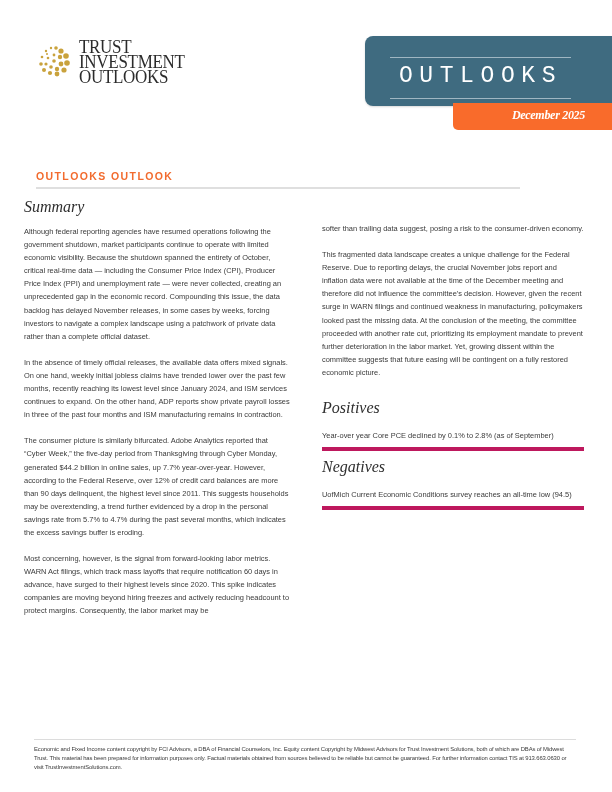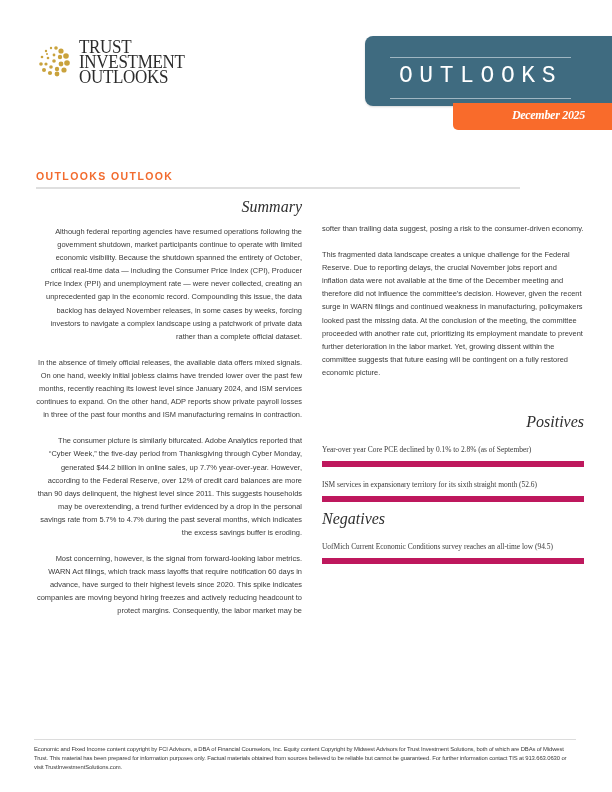--- a/index.html
+++ b/index.html
@@ -39,29 +39,29 @@
     color: #ffffff; font-size: 12px; letter-spacing: -0.3px;
   }
 
   .section-label {
     position: absolute; left: 36px; top: 170px; color: #f26b2e; font-weight: bold;
     font-size: 10.5px; letter-spacing: 1.4px;
   }
   .section-rule { position: absolute; left: 36px; top: 187px; width: 484px; height: 2px; background: #dfdfdf; }
 
   .col { position: absolute; font-size: 7.45px; line-height: 13.1px; color: #3a3a3a; }
-  .col-left { left: 36px; top: 197px; width: 266px; text-align: right; }
+  .col-left { left: 24px; top: 197px; width: 266px; }
   .col-right { left: 322px; top: 222px; width: 262px; }
   .heading {
     font-family: "Liberation Serif", serif; font-style: italic; font-size: 16px;
     color: #2f2f2f; margin: 0 0 8px 0; line-height: 20px; font-weight: normal;
   }
   .para { margin: 0 0 13px 0; }
   .list { margin: 0; padding: 0; list-style: none; }
-  .list li { padding: 4px 0 5px 0; border-bottom: 6px solid #be185d; margin-bottom: 7px; font-family: Liberation Serif, serif; }
+  .list li { padding: 4px 0 5px 0; border-bottom: 4px solid #be185d; margin-bottom: 0; }
   .list-head { margin-top: 4px; margin-bottom: 7px; }
 
   .footer-rule { position: absolute; left: 34px; top: 739px; width: 542px; height: 1px; background: #dcdcdc; }
   .footer {
     position: absolute; left: 34px; top: 745px; width: 540px; font-size: 5.9px;
     line-height: 9px; color: #3b3b3b; letter-spacing: -0.12px;
   }
 </style>
 </head>
 <body>
@@ -116,24 +116,23 @@
   <p class="para">Although federal reporting agencies have resumed operations following the government shutdown, market participants continue to operate with limited economic visibility. Because the shutdown spanned the entirety of October, critical real-time data — including the Consumer Price Index (CPI), Producer Price Index (PPI) and unemployment rate — were never collected, creating an unprecedented gap in the economic record. Compounding this issue, the data backlog has delayed November releases, in some cases by weeks, forcing investors to navigate a complex landscape using a patchwork of private data rather than a complete official dataset.</p>
   <p class="para">In the absence of timely official releases, the available data offers mixed signals. On one hand, weekly initial jobless claims have trended lower over the past few months, recently reaching its lowest level since January 2024, and ISM services continues to expand. On the other hand, ADP reports show private payroll losses in three of the past four months and ISM manufacturing remains in contraction.</p>
   <p class="para">The consumer picture is similarly bifurcated. Adobe Analytics reported that “Cyber Week,” the five-day period from Thanksgiving through Cyber Monday, generated $44.2 billion in online sales, up 7.7% year-over-year. However, according to the Federal Reserve, over 12% of credit card balances are more than 90 days delinquent, the highest level since 2011. This suggests households may be overextending, a trend further evidenced by a drop in the personal savings rate from 5.7% to 4.7% during the past several months, which indicates the excess savings buffer is eroding.</p>
   <p class="para">Most concerning, however, is the signal from forward-looking labor metrics. WARN Act filings, which track mass layoffs that require notification 60 days in advance, have surged to their highest levels since 2020. This spike indicates companies are moving beyond hiring freezes and actively reducing headcount to protect margins. Consequently, the labor market may be</p>
 </div>
 
 <div class="col col-right">
   <p class="para">softer than trailing data suggest, posing a risk to the consumer-driven economy.</p>
   <p class="para">This fragmented data landscape creates a unique challenge for the Federal Reserve. Due to reporting delays, the crucial November jobs report and inflation data were not available at the time of the December meeting and therefore did not influence the committee’s decision. However, given the recent surge in WARN filings and continued weakness in manufacturing, policymakers looked past the missing data. At the conclusion of the meeting, the committee proceeded with another rate cut, prioritizing its employment mandate to prevent further deterioration in the labor market. Yet, growing dissent within the committee suggests that future easing will be contingent on a fully restored economic picture.</p>
 
-  <h2 class="heading list-head" style="margin-top:33px;text-align:right;">Positives</h2>
+  <h2 class="heading list-head" style="margin-top:19px;">Positives</h2>
   <ul class="list">
     <li>Year-over year Core PCE declined by 0.1% to 2.8% (as of September)</li>
-    <li>ISM services in expansionary territory for its sixth straight month (52.6)</li>
   </ul>
 
   <h2 class="heading list-head" style="margin-top:6px;">Negatives</h2>
   <ul class="list">
     <li>UofMich Current Economic Conditions survey reaches an all-time low (94.5)</li>
   </ul>
 </div>
 
 <div class="footer-rule"></div>
 <div class="footer">Economic and Fixed Income content copyright by FCI Advisors, a DBA of Financial Counselors, Inc. Equity content Copyright by Midwest Advisors for Trust Investment Solutions, both of which are DBAs of Midwest Trust. This material has been prepared for information purposes only. Factual materials obtained from sources believed to be reliable but cannot be guaranteed. For further information contact TIS at 913.663.0630 or visit TrustInvestmentSolutions.com.</div>

